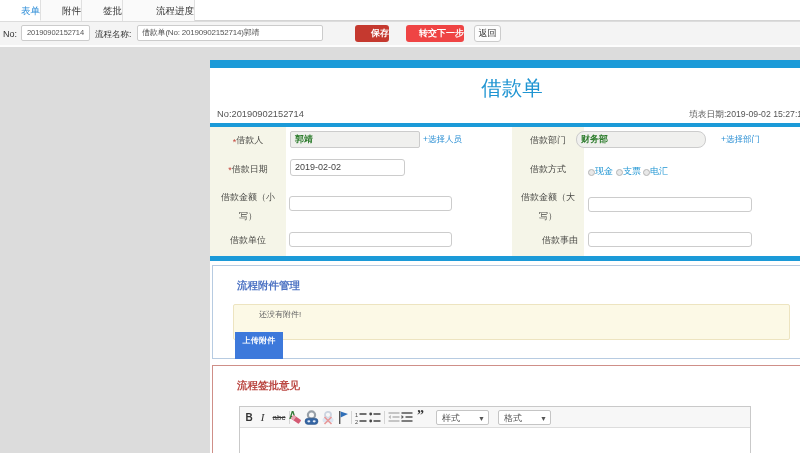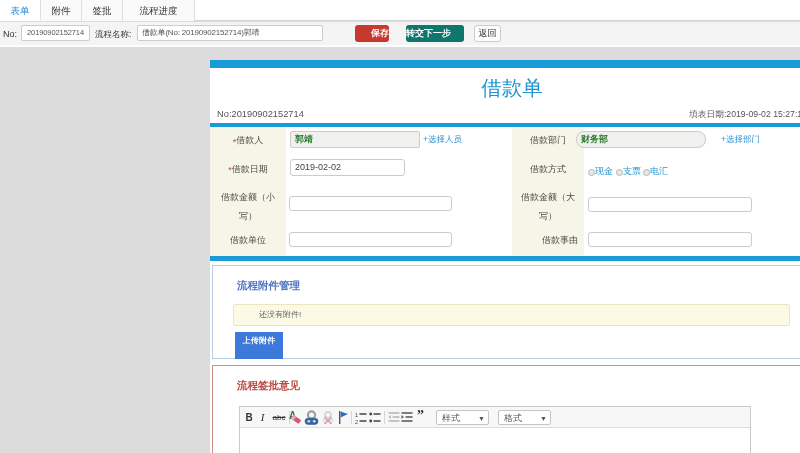--- a/index.html
+++ b/index.html
@@ -1,37 +1,37 @@
 <!DOCTYPE html>
 <html><head>
 <meta charset="utf-8">
 <style>
 *{margin:0;padding:0;box-sizing:border-box}
 html,body{width:800px;height:453px;overflow:hidden}
 body{font-family:"Liberation Sans",sans-serif;position:relative;background:#dcdcdc;font-size:11px;color:#333}
 .abs{position:absolute}
-.tab{position:absolute;top:0;height:21px;line-height:21px;text-align:center;font-size:9.5px;color:#333;background:#fafafa;border-right:1px solid #e0e0e0}
+.tab{position:absolute;top:0;height:21px;line-height:21px;text-align:right;font-size:9.5px;color:#333;background:#fafafa;border-right:1px solid #e0e0e0}
 </style>
 </head>
 <body>
 
 <div class="abs" style="left:0;top:0;width:800px;height:21px;background:#fff;border-bottom:1px solid #d4d4d4"></div>
 <div class="tab" style="left:0;width:41px;background:#fff;border-bottom:1px solid #fff;color:#2e8ed8;z-index:2">表单</div>
 <div class="tab" style="left:41px;width:41px">附件</div>
 <div class="tab" style="left:82px;width:41px">签批</div>
 <div class="tab" style="left:123px;width:72px">流程进度</div>
 
 <div class="abs" style="left:0;top:22px;width:800px;height:23px;background:#f4f4f4"></div>
 <div class="abs" style="left:0;top:45px;width:800px;height:2px;background:#fdfdfd"></div>
 <div class="abs" style="left:3px;top:29px;font-size:9px;color:#333">No:</div>
 <div class="abs" style="left:21px;top:25px;width:69px;height:16px;background:#fff;border:1px solid #ccc;border-radius:2px;line-height:14px;padding-left:5px;font-size:7.5px;letter-spacing:-0.1px;color:#555;overflow:hidden;white-space:nowrap">20190902152714</div>
 <div class="abs" style="left:95px;top:29px;font-size:8.5px;color:#333">流程名称:</div>
 <div class="abs" style="left:137px;top:25px;width:186px;height:16px;background:#fff;border:1px solid #ccc;border-radius:2px;line-height:14px;padding-left:4px;font-size:8px;color:#555;overflow:hidden;white-space:nowrap;letter-spacing:-0.2px">借款单(No: 20190902152714)郭靖</div>
 <div class="abs" style="left:355px;top:25px;width:34px;height:17px;background:#c5392f;border-radius:3px;color:#fff;font-size:9px;font-weight:bold;text-align:right;line-height:17px">保存</div>
-<div class="abs" style="left:406px;top:25px;width:58px;height:17px;background:#0f766e;border-radius:3px;color:#fff;font-size:9px;font-weight:bold;text-align:left;line-height:17px">转交下一步</div>
+<div class="abs" style="left:406px;top:25px;width:58px;height:17px;background:#ef4444;border-radius:3px;color:#fff;font-size:9px;font-weight:bold;text-align:right;line-height:17px">转交下一步</div>
 <div class="abs" style="left:474px;top:25px;width:27px;height:17px;background:#fdfdfd;border:1px solid #ccc;border-radius:3px;color:#333;font-size:9px;text-align:center;line-height:15px">返回</div>
 
 <div class="abs" style="left:210px;top:60px;width:604px;height:393px;background:#fff">
 
   <div class="abs" style="left:0;top:0;width:604px;height:8px;background:#1b9ad8"></div>
 
   <div class="abs" style="left:0;top:14px;width:604px;text-align:center;font-size:20.5px;color:#2095d2">借款单</div>
 
   <div class="abs" style="left:7px;top:49px;font-size:9.3px;color:#555">No:20190902152714</div>
   <div class="abs" style="left:0;top:49px;width:597px;text-align:right;font-size:8.7px;color:#555">填表日期:2019-09-02 15:27:14</div>
@@ -70,21 +70,21 @@
   <div class="abs" style="left:378px;top:137px;width:164px;height:15px;background:#fff;border:1px solid #ccc;border-radius:3px"></div>
 
   <div class="abs" style="left:0;top:173.5px;width:76px;text-align:center;font-size:9px;color:#4a4a46">借款单位</div>
   <div class="abs" style="left:79px;top:172px;width:163px;height:15px;background:#fff;border:1px solid #ccc;border-radius:3px"></div>
 
   <div class="abs" style="left:302px;top:173.5px;width:96px;text-align:center;font-size:9px;color:#4a4a46">借款事由</div>
   <div class="abs" style="left:378px;top:172px;width:164px;height:15px;background:#fff;border:1px solid #ccc;border-radius:3px"></div>
 
   <div class="abs" style="left:2px;top:204.5px;width:600px;height:94.5px;background:#fff;border:1px solid #b7cbe1">
     <div class="abs" style="left:24px;top:13px;font-size:10.5px;font-weight:bold;color:#4f74c4">流程附件管理</div>
-    <div class="abs" style="left:20px;top:38.5px;width:557px;height:22px;background:#fcf9e6;border:1px solid #ede4c0;border-radius:2px;line-height:20px;padding-left:25px;font-size:8px;color:#666">还没有附件!</div>
+    <div class="abs" style="left:20px;top:38.5px;width:557px;height:36px;background:#fcf9e6;border:1px solid #ede4c0;border-radius:2px;line-height:20px;padding-left:25px;font-size:8px;color:#666">还没有附件!</div>
     <div class="abs" style="left:22px;top:66.5px;width:48px;height:27px;background:#3d79db;border-radius:0;color:#fff;font-size:8px;font-weight:bold;text-align:center;line-height:17px;letter-spacing:0.2px">上传附件</div>
   </div>
 
   <div class="abs" style="left:2px;top:304.5px;width:600px;height:148.5px;background:#fff;border:1px solid #cf8f88">
     <div class="abs" style="left:24px;top:13px;font-size:10.5px;font-weight:bold;color:#bb4843">流程签批意见</div>
 
     <div class="abs" style="left:26px;top:40px;width:512px;height:108px;background:#fff;border:1px solid #c9c9c9">
       <div class="abs" style="left:0;top:0;width:510px;height:21px;background:#f7f7f7;border-bottom:1px solid #ddd"></div>
       <div class="abs" style="left:3px;top:3px;width:12px;height:15px;font-size:10px;font-weight:bold;color:#333;text-align:center;line-height:15px">B</div>
       <div class="abs" style="left:17px;top:3px;width:11px;height:15px;font-size:11px;font-style:italic;font-family:'Liberation Serif',serif;color:#333;text-align:center;line-height:15px">I</div>

